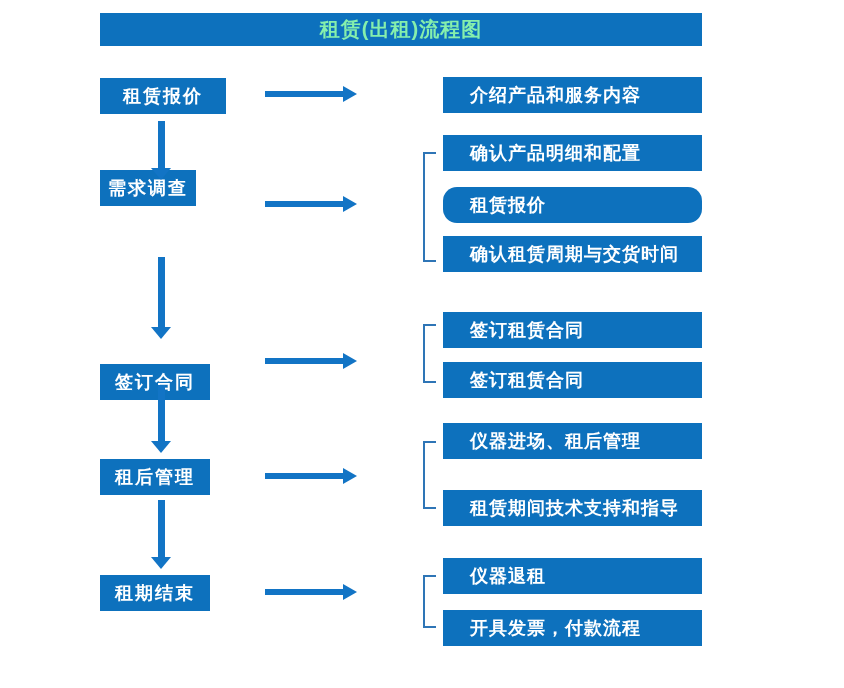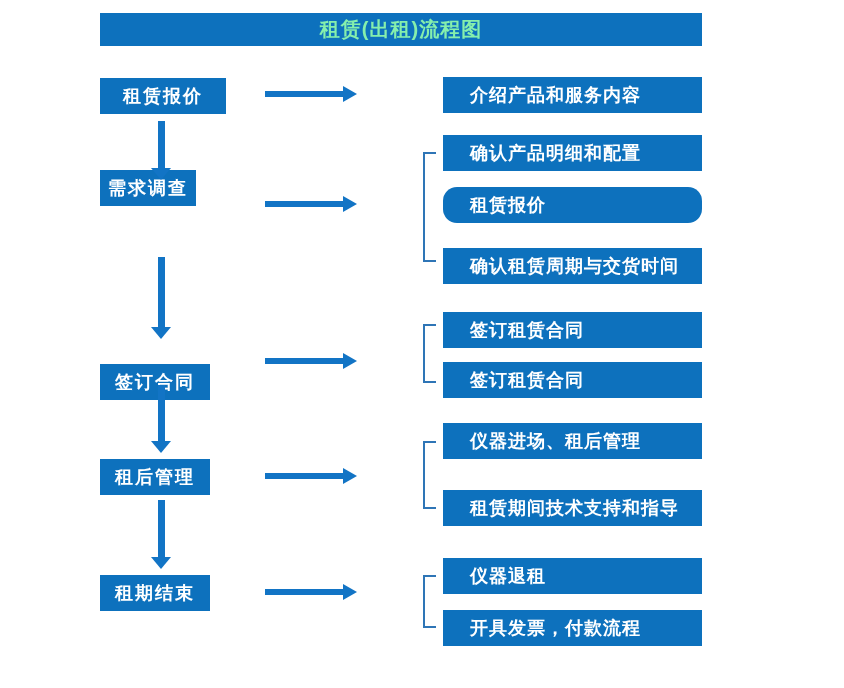--- a/index.html
+++ b/index.html
@@ -93,21 +93,21 @@
 
   <div class="bracket" style="top:152px;height:110px;"></div>
   <div class="bracket" style="top:324px;height:59px;"></div>
   <div class="bracket" style="top:441px;height:68px;"></div>
   <div class="bracket" style="top:575px;height:53px;"></div>
 
   <div class="out-box" style="top:77px;">介绍产品和服务内容</div>
 
   <div class="out-box" style="top:135px;">确认产品明细和配置</div>
   <div class="out-box" style="top:187px;border-radius:14px;">租赁报价</div>
-  <div class="out-box" style="top:248px;text-align:right;">确认租赁周期与交货时间</div>
+  <div class="out-box" style="top:236px;text-align:right;">确认租赁周期与交货时间</div>
 
   <div class="out-box" style="top:312px;">签订租赁合同</div>
   <div class="out-box" style="top:362px;">签订租赁合同</div>
 
   <div class="out-box" style="top:423px;">仪器进场、租后管理</div>
   <div class="out-box" style="top:490px;">租赁期间技术支持和指导</div>
 
   <div class="out-box" style="top:558px;">仪器退租</div>
   <div class="out-box" style="top:610px;">开具发票，付款流程</div>
 

